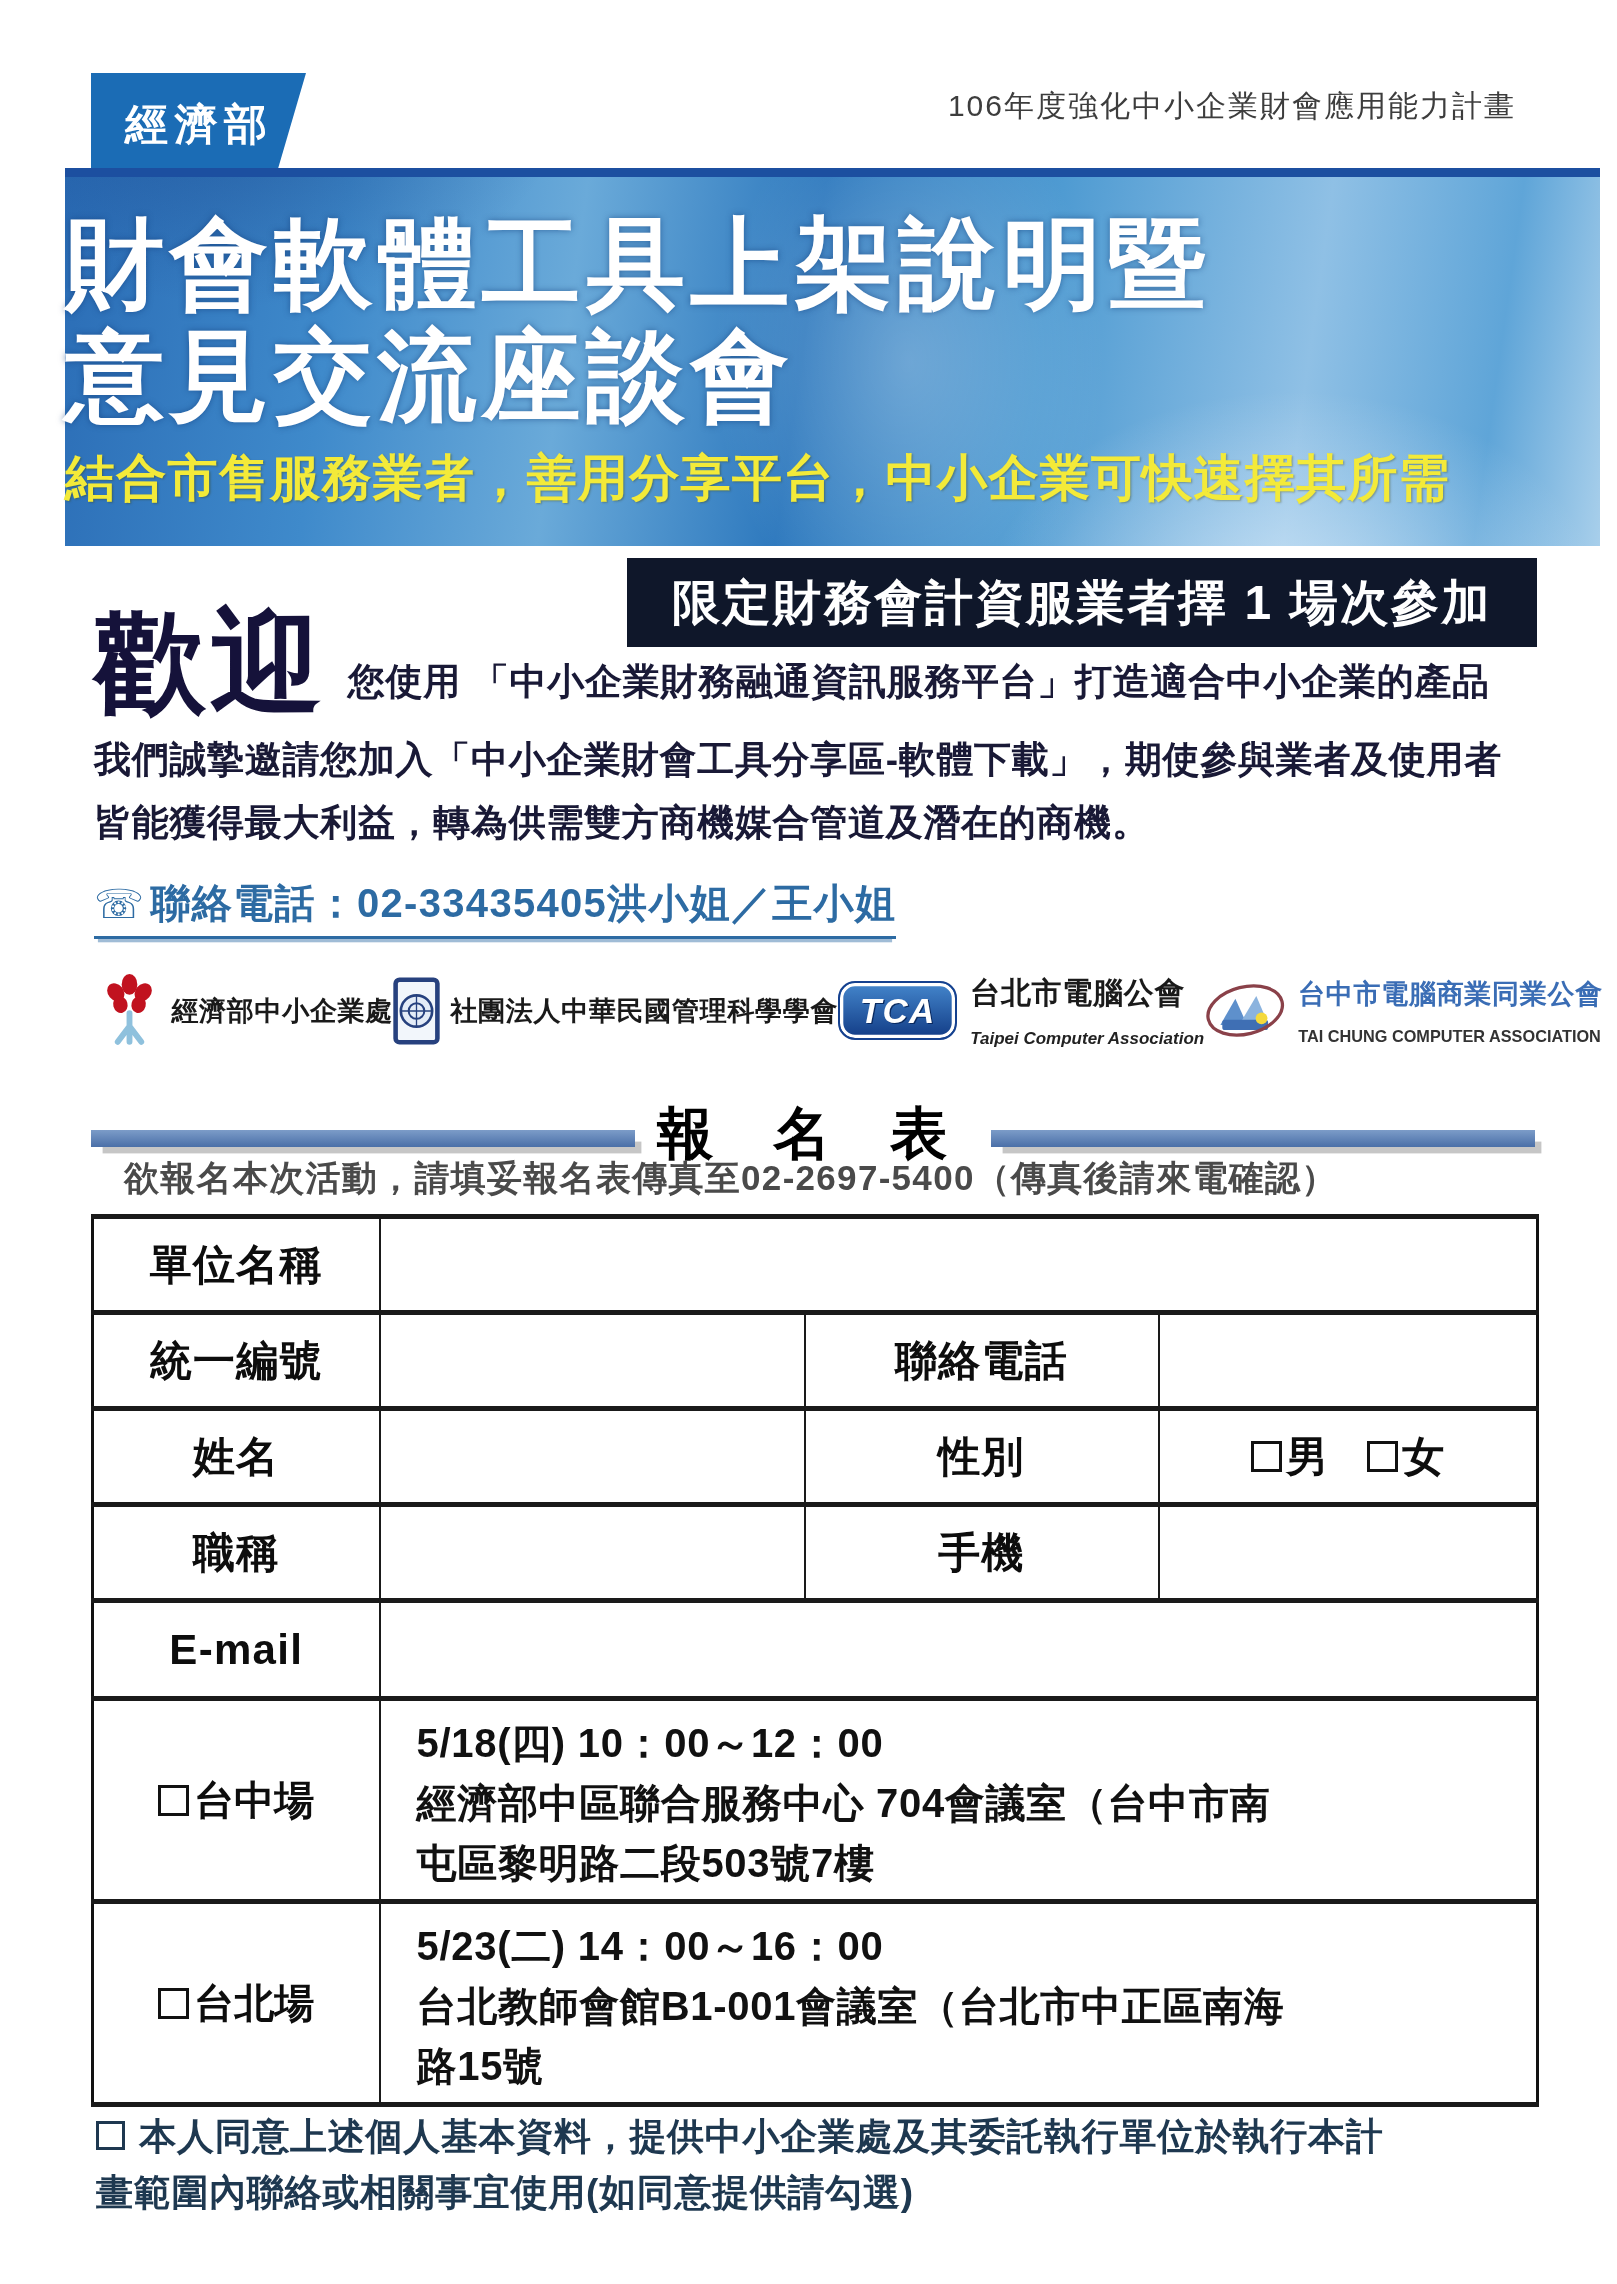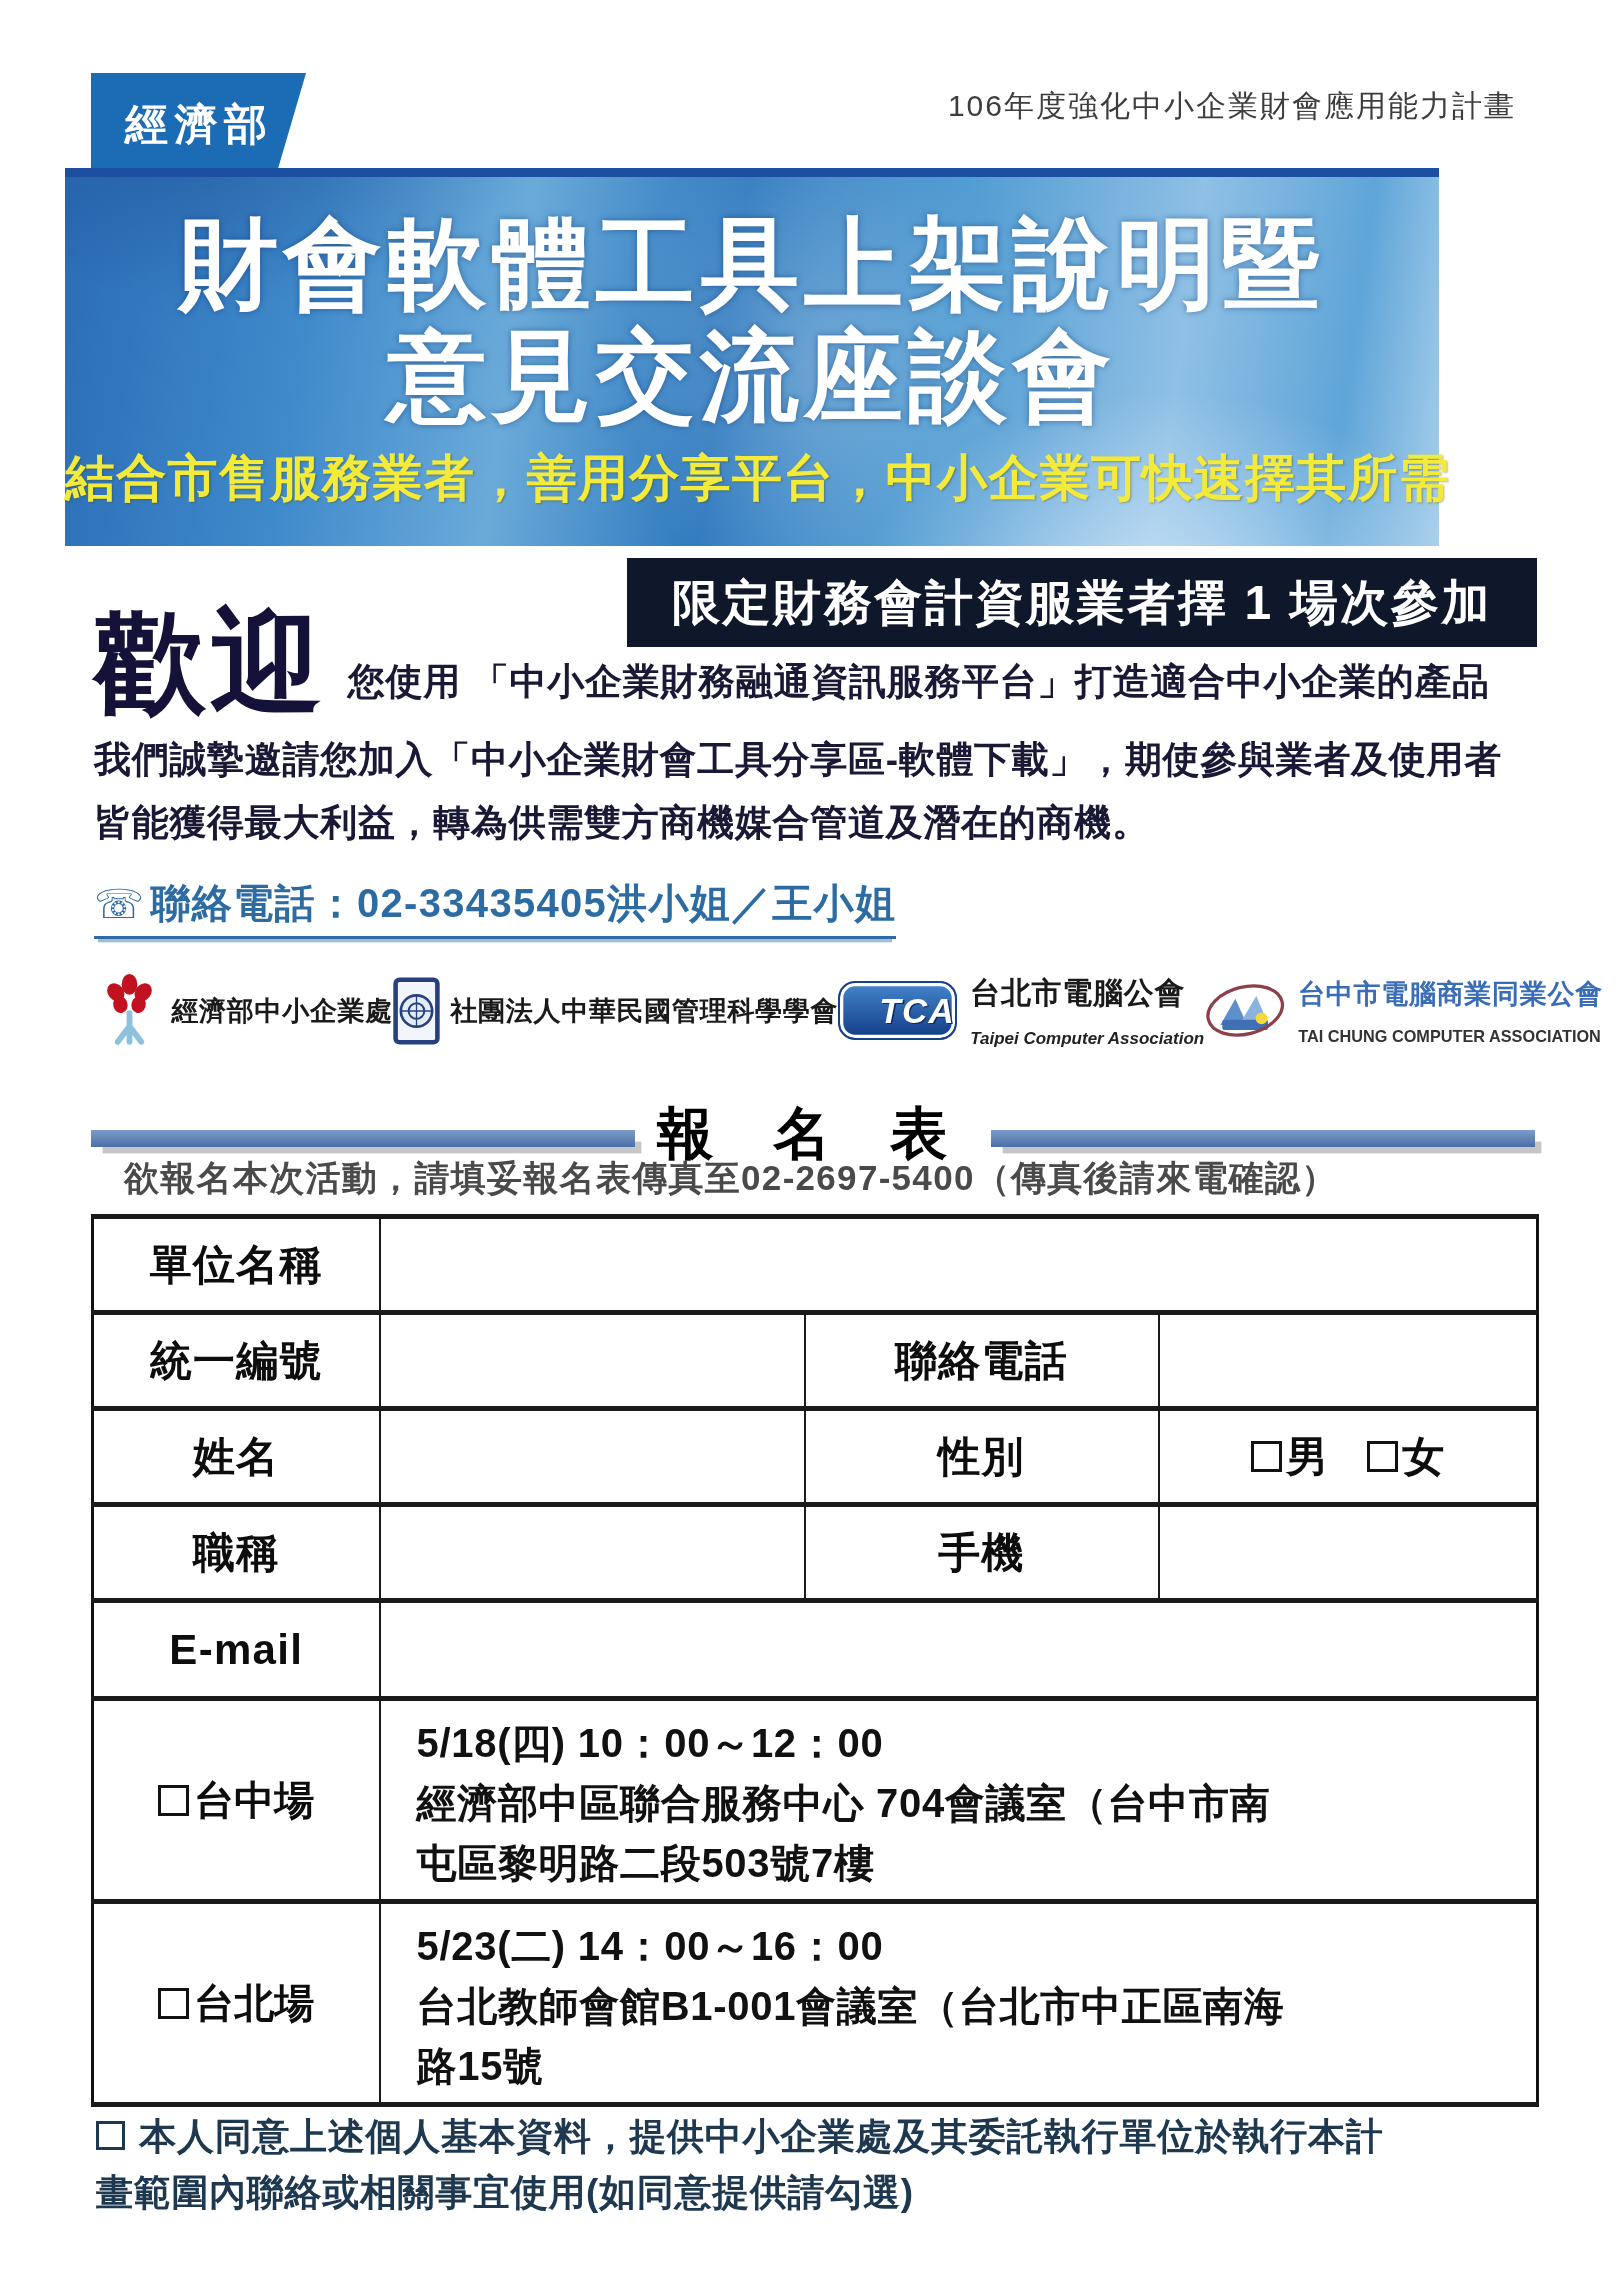--- a/index.html
+++ b/index.html
@@ -19,28 +19,28 @@
   }
   .moea-box span { color:#fff; font-size:43px; font-weight:bold; letter-spacing:6.5px; }
   .moea-mark { margin-left:17px; }
   .program-title {
     position:absolute; top:86px; right:102px; font-size:30px; color:#3d3d3d;
     letter-spacing:2px; font-weight:500; white-space:nowrap;
   }
 
   
   .banner {
-    position:absolute; top:168px; left:65px; width:1374px; height:378px;
+    position:absolute; top:168px; left:65px; width:1535px; height:378px;
     border-top:9px solid #1c4fa0;
     background:
       radial-gradient(ellipse 495px 339px at 80% 115%, rgba(235,246,255,.60), rgba(235,246,255,0) 62%),
       radial-gradient(ellipse 587px 404px at 12% -25%, rgba(8,38,108,.38), rgba(8,38,108,0) 55%),
       radial-gradient(ellipse 326px 456px at 55% 50%, rgba(255,255,255,.25), rgba(255,255,255,0) 60%),
       linear-gradient(98deg,#2b6db6 0%,#3f8acb 18%,#6aaad9 33%,#2e79be 48%,#4f9bd2 63%,#8fc0e5 80%,#5fa5d8 92%,#a8cfeb 100%);
-    text-align:center;
+    text-align:left;
   }
   .banner-title {
     color:#fff; font-weight:bold; font-size:99px; line-height:112px;
     letter-spacing:5.2px; white-space:nowrap; text-shadow:0 0 6.5px rgba(15,55,115,.55);
   }
   .banner-title.first { margin-top:31px; }
   .banner-subtitle {
     margin-top:14.3px; color:#f3ea39; font-weight:bold; font-size:50px; line-height:65px;
     letter-spacing:1.3px; white-space:nowrap; text-shadow:1.3px 1.3px 2px rgba(60,60,0,.35);
   }
@@ -69,21 +69,21 @@
   .partners { position:absolute; top:973px; left:98px; right:72px;
     display:flex; align-items:center; justify-content:space-between; }
   .partner { display:flex; align-items:center; }
   .partner .cn { font-size:27px; font-weight:bold; color:#1a1a1a; letter-spacing:0.7px; white-space:nowrap; }
   .partner .stack { display:flex; flex-direction:column;gap:11px; }
   .partner .en { font-size:17px; font-weight:bold; font-style:italic; color:#222; margin-top:3.9px; white-space:nowrap; }
   .tca-box {
     width:119px; height:59px; border-radius:17px; margin-right:13px;
     background:linear-gradient(180deg,#4486cc 0%,#123c86 100%);
     border:2.6px solid #15418f; box-shadow:inset 0 0 0 3.3px #ffffff;
-    display:flex; align-items:center; justify-content:flex-end;
+    display:flex; align-items:center; justify-content:center;
   }
   .tca-box span { color:#fff; font-size:35px; font-weight:bold; font-style:italic; letter-spacing:1.3px; text-shadow:1.3px 1.3px 0 #0a2a60; }
   .tcca .cn { color:#3a6db5; }
   .tcca .en { font-style:normal; color:#333; font-size:16.3px; }
 
   
   .reg-title { position:absolute; top:1100px; left:91px; width:1444px; display:flex; align-items:center; }
   .reg-bar { flex:1; height:17px; background:linear-gradient(180deg,#7c9cc8,#4a6fa8);
     box-shadow:9px 9px 0 -2.6px #c6c6c6; }
   .reg-title .ttl { font-size:57px; font-weight:bold; color:#000; letter-spacing:22px;

